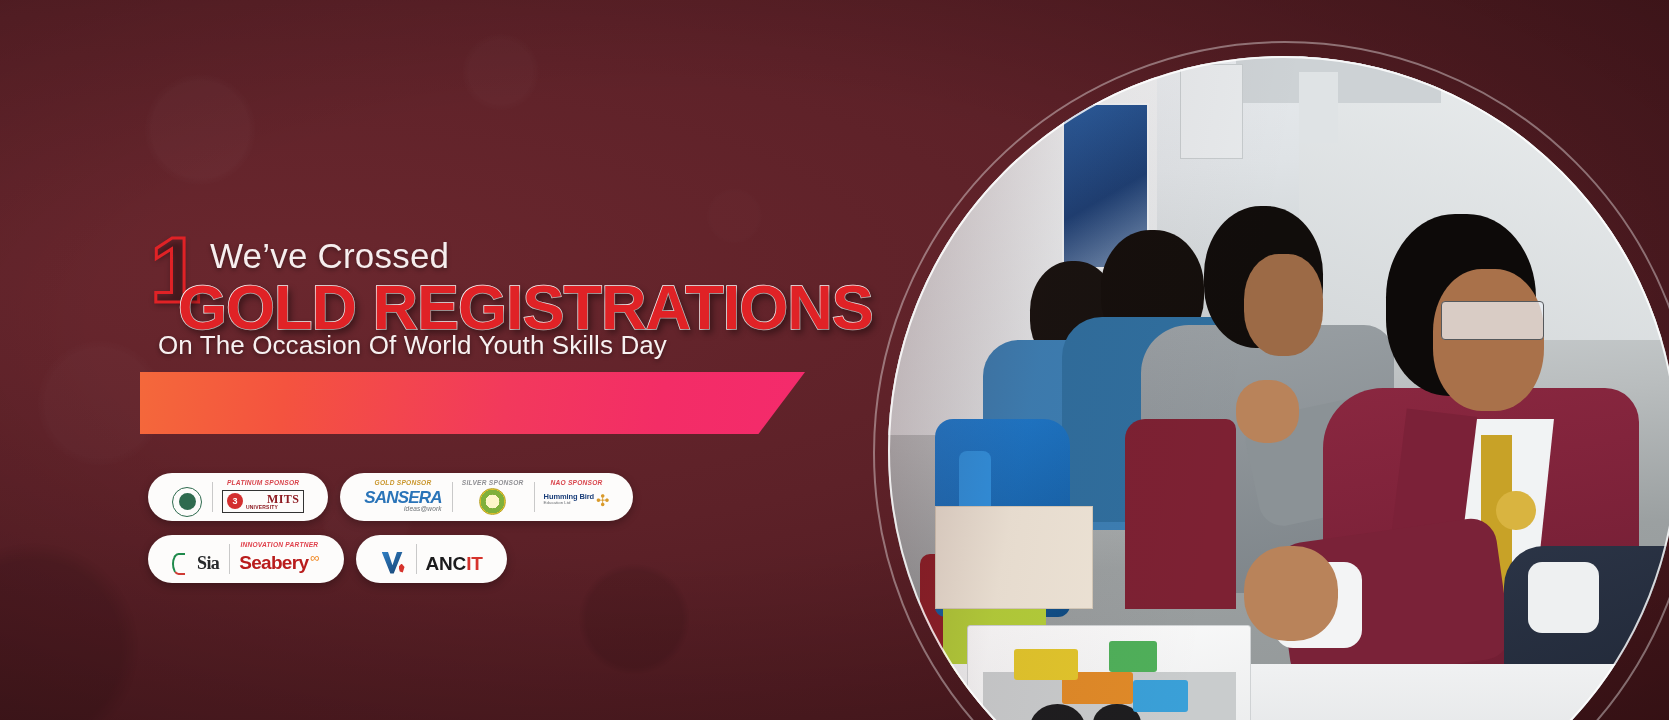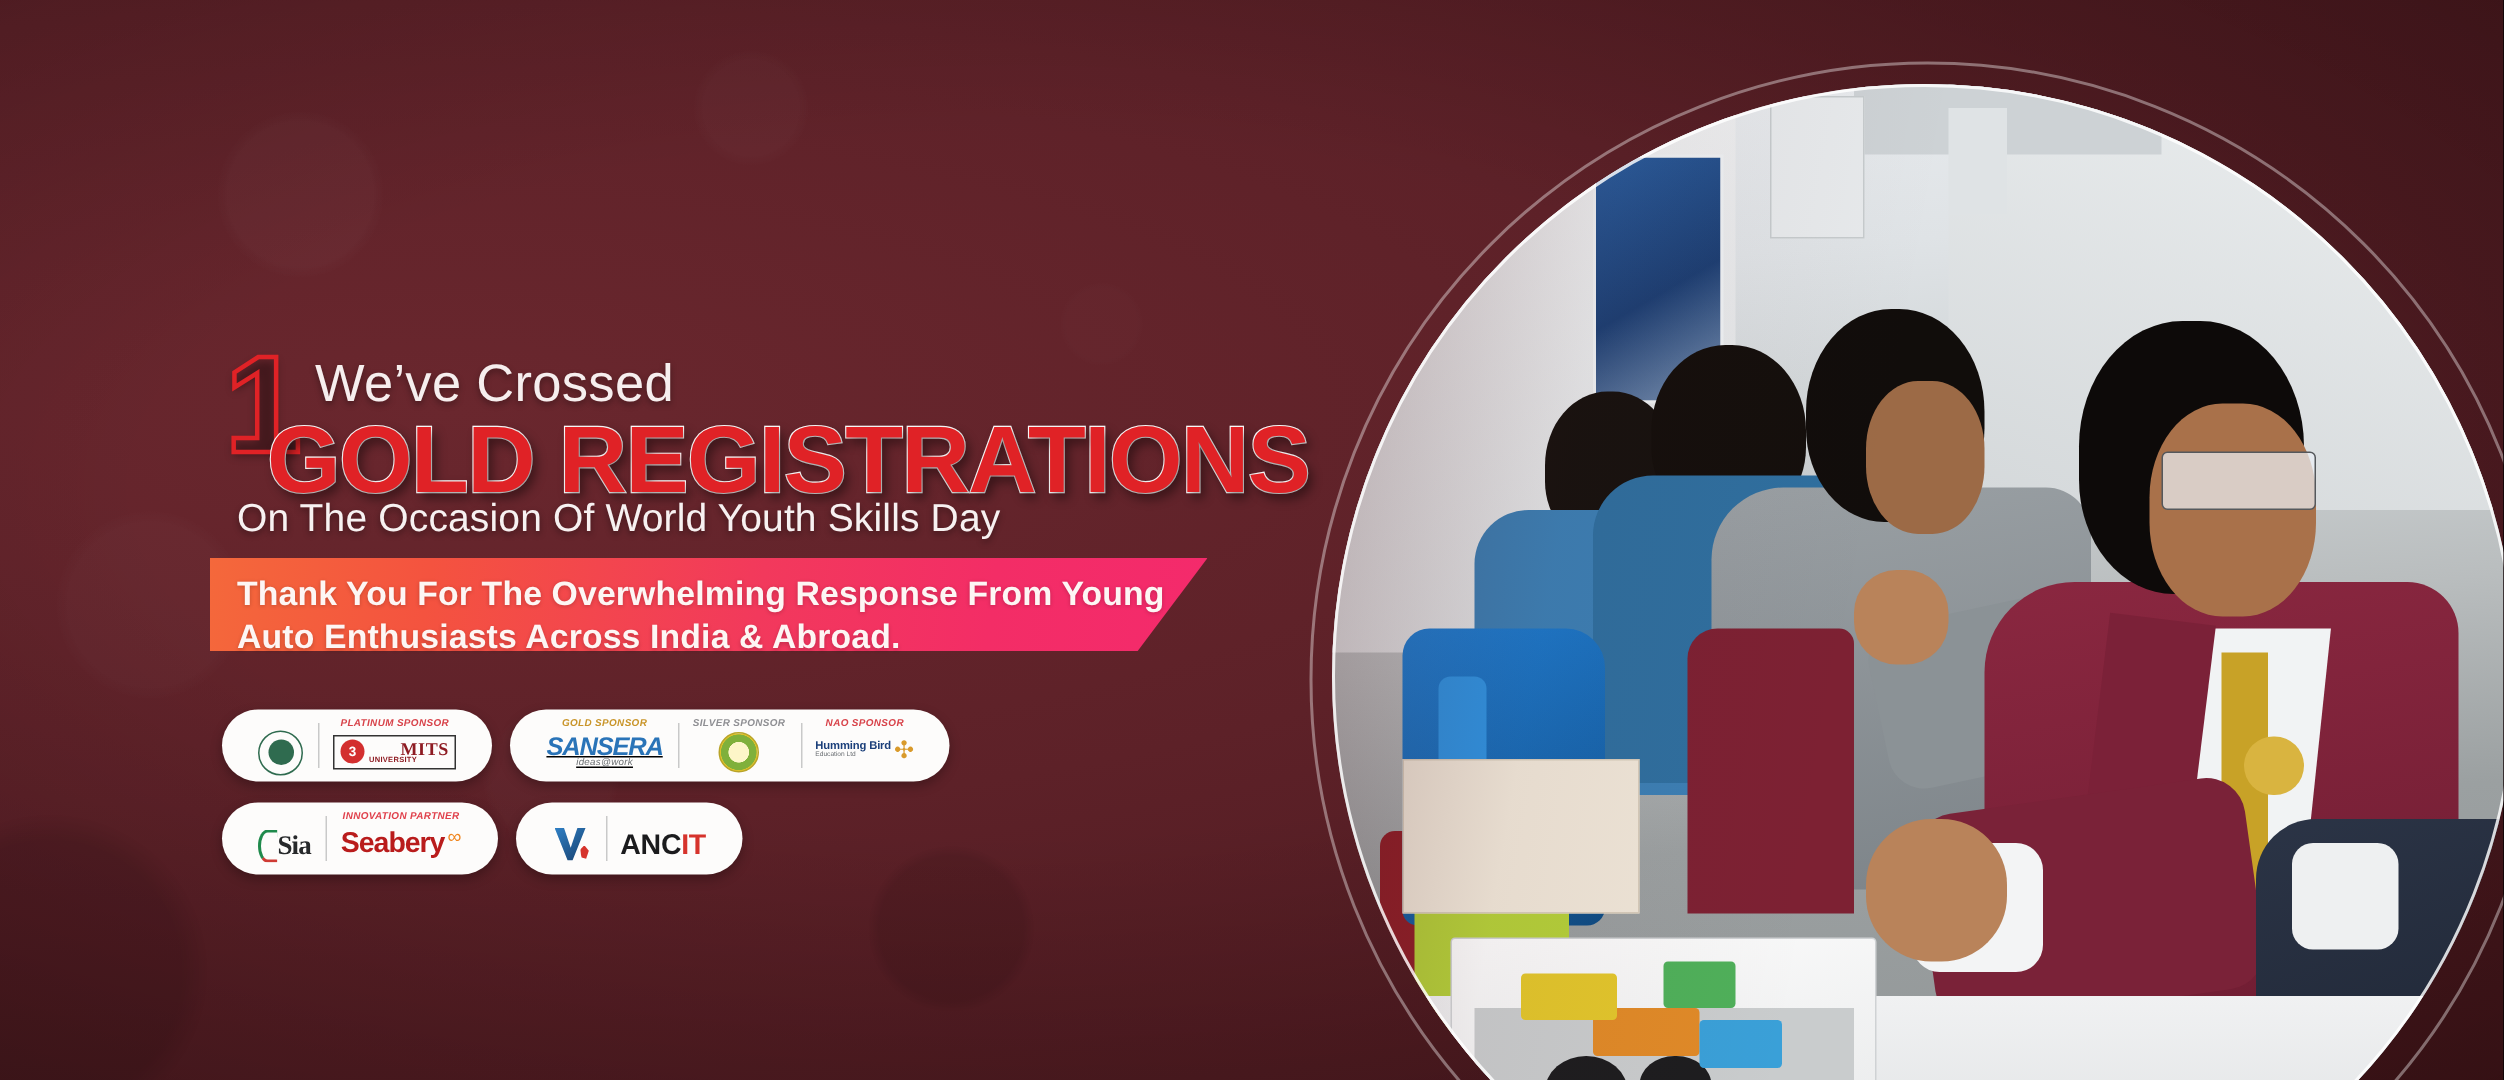--- a/index.html
+++ b/index.html
@@ -223,35 +223,35 @@
     display:flex; align-items:center; justify-content:center; }
   .logo-kiit i { display:block; width:17px; height:17px; border-radius:50%; background:#2f6b4f; }
 
   .logo-mits { display:flex; align-items:center; gap:3px; border:1px solid #333; padding:2px 4px; }
   .logo-mits .m-em { width:16px; height:16px; border-radius:50%; background:#d32f2f;
     color:#fff; font-size:9px; font-weight:700; display:flex; align-items:center; justify-content:center; }
   .logo-mits .m-tx { line-height:1; }
   .logo-mits .m-t1 { font-size:12px; font-weight:700; color:#8e1b22; font-family:"Liberation Serif",serif; letter-spacing:.4px;padding-left:21px; }
   .logo-mits .m-t2 { font-size:5px; font-weight:700; color:#8e1b22; letter-spacing:.2px; }
 
-  .logo-sansera { line-height:1; text-align:center;text-decoration:underline; }
+  .logo-sansera { line-height:1; text-align:right; }
   .logo-sansera .s-t1 { font-size:17px; font-weight:700; font-style:italic; color:#2a74b8; letter-spacing:-.8px; }
   .logo-sansera .s-t2 { font-size:6.5px; font-style:italic; color:#6b6f72; letter-spacing:.2px; }
 
   .logo-silver { width:27px; height:27px; border-radius:50%;
     background:radial-gradient(circle,#fdf6c8 0 38%,#7fb03b 40% 66%,#e0c32a 68% 100%);
     border:1px solid #b9a42a; }
 
   .logo-hb { line-height:1.05; text-align:left; display:flex; align-items:flex-end; gap:2px; }
   .logo-hb .h-t1 { font-size:7.5px; font-weight:700; color:#1b3f7a; letter-spacing:-.1px; }
   .logo-hb .h-t2 { font-size:4.4px; color:#6a6e72; }
   .logo-hb .h-t3 { font-size:3.8px; color:#8a8e92; }
   .logo-hb .h-bird { font-size:16px; color:#d99a2b; line-height:1; }
 
-  .logo-sia { display:flex; align-items:center; gap:0; }
+  .logo-sia { display:flex; align-items:center; gap:12px; }
   .logo-sia .sia-arc { width:13px; height:22px; border-left:2.2px solid #1f8a4c;
     border-top:2.2px solid #1f8a4c; border-bottom:2.2px solid #cf3b34;
     border-radius:60% 0 0 60%; }
   .logo-sia .sia-tx { font-size:18px; font-weight:600; color:#27292b; letter-spacing:-.6px; font-family:"Liberation Serif",serif; }
 
   .logo-seabery { display:flex; align-items:flex-start; gap:2px; }
   .logo-seabery .sb-tx { font-size:19px; font-weight:600; color:#b91c1c; letter-spacing:-.7px; }
   .logo-seabery .sb-inf { font-size:13px; color:#f0861f; line-height:.9; }
 
   .logo-v { width:26px; height:26px; position:relative; }
@@ -337,21 +337,20 @@
 
     <div class="crossed-row">
       <div class="big-one">1</div>
       <div class="weve">We’ve Crossed</div>
       <div class="lakh">GOLD REGISTRATIONS</div>
     </div>
 
     <div class="occasion">On The Occasion Of World Youth Skills Day</div>
 
     <div class="pink-banner"></div>
-    <div class="pink-text">Thank You For The Overwhelming Response From Young Auto Enthusiasts Across India &amp; Abroad.</div>
 
     <div class="sponsor-row row1">
 
       <div class="badge">
         <div class="badge-cell">
           <div class="cap cap-spacer"></div>
           <div class="logo-area">
             <div class="logo-kiit">
                 <i></i>
               </div>

